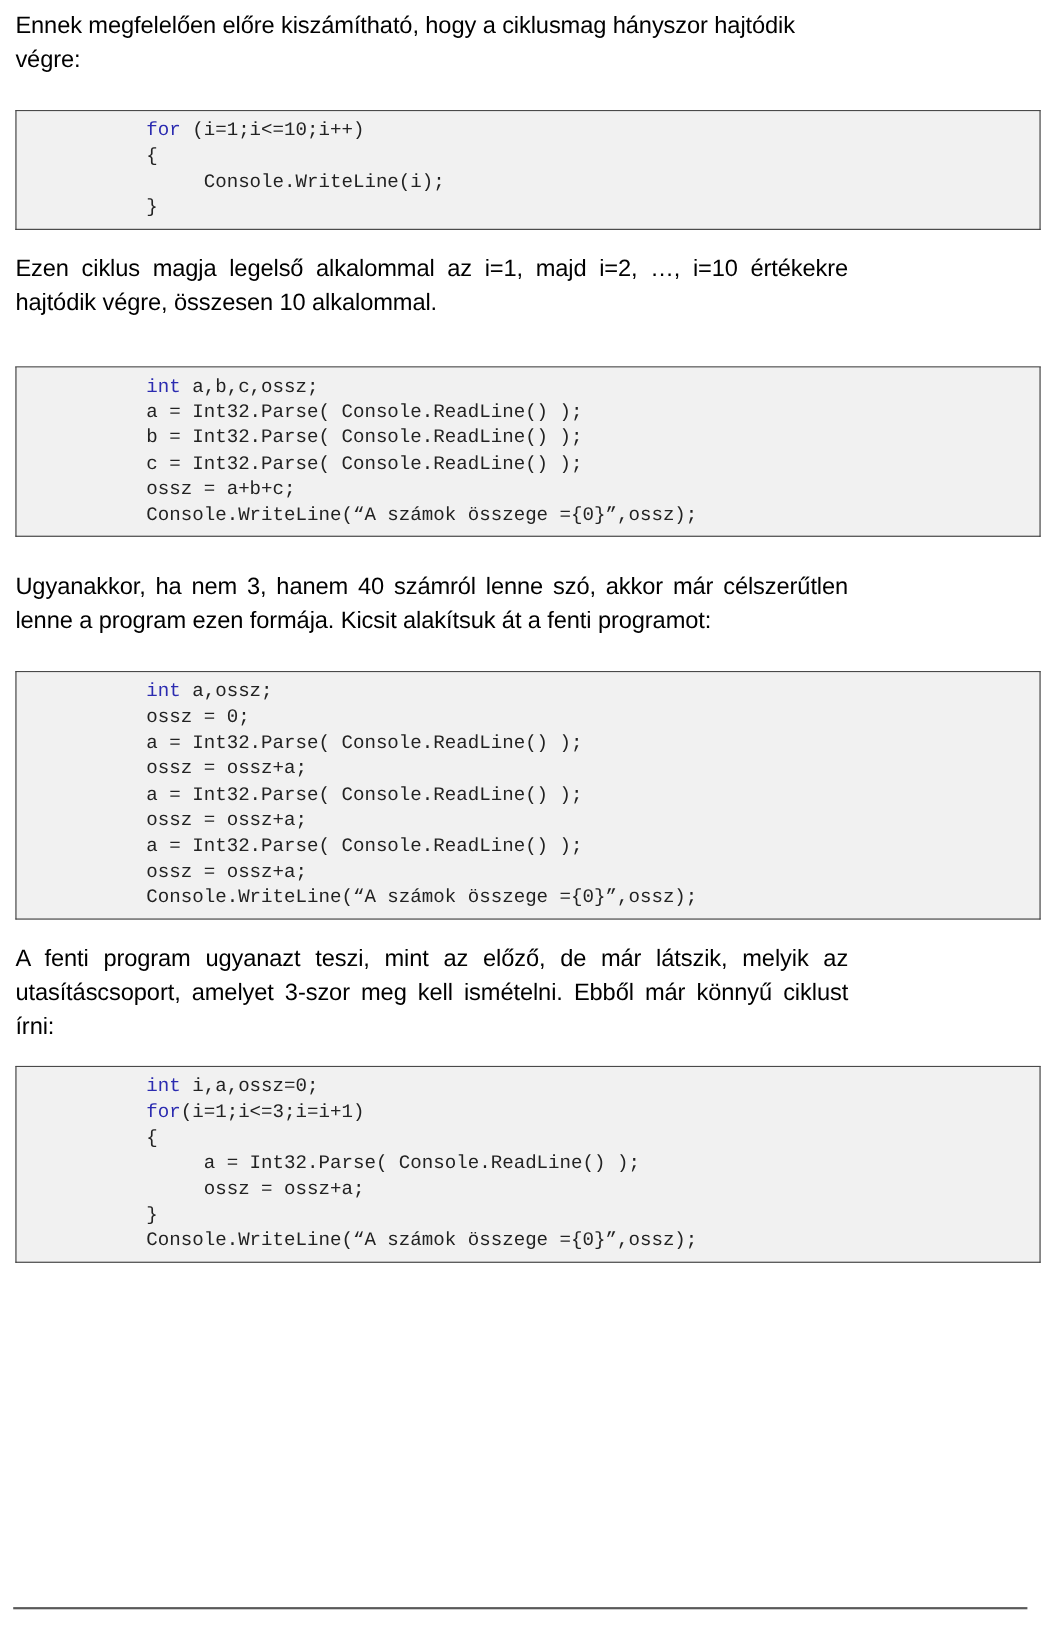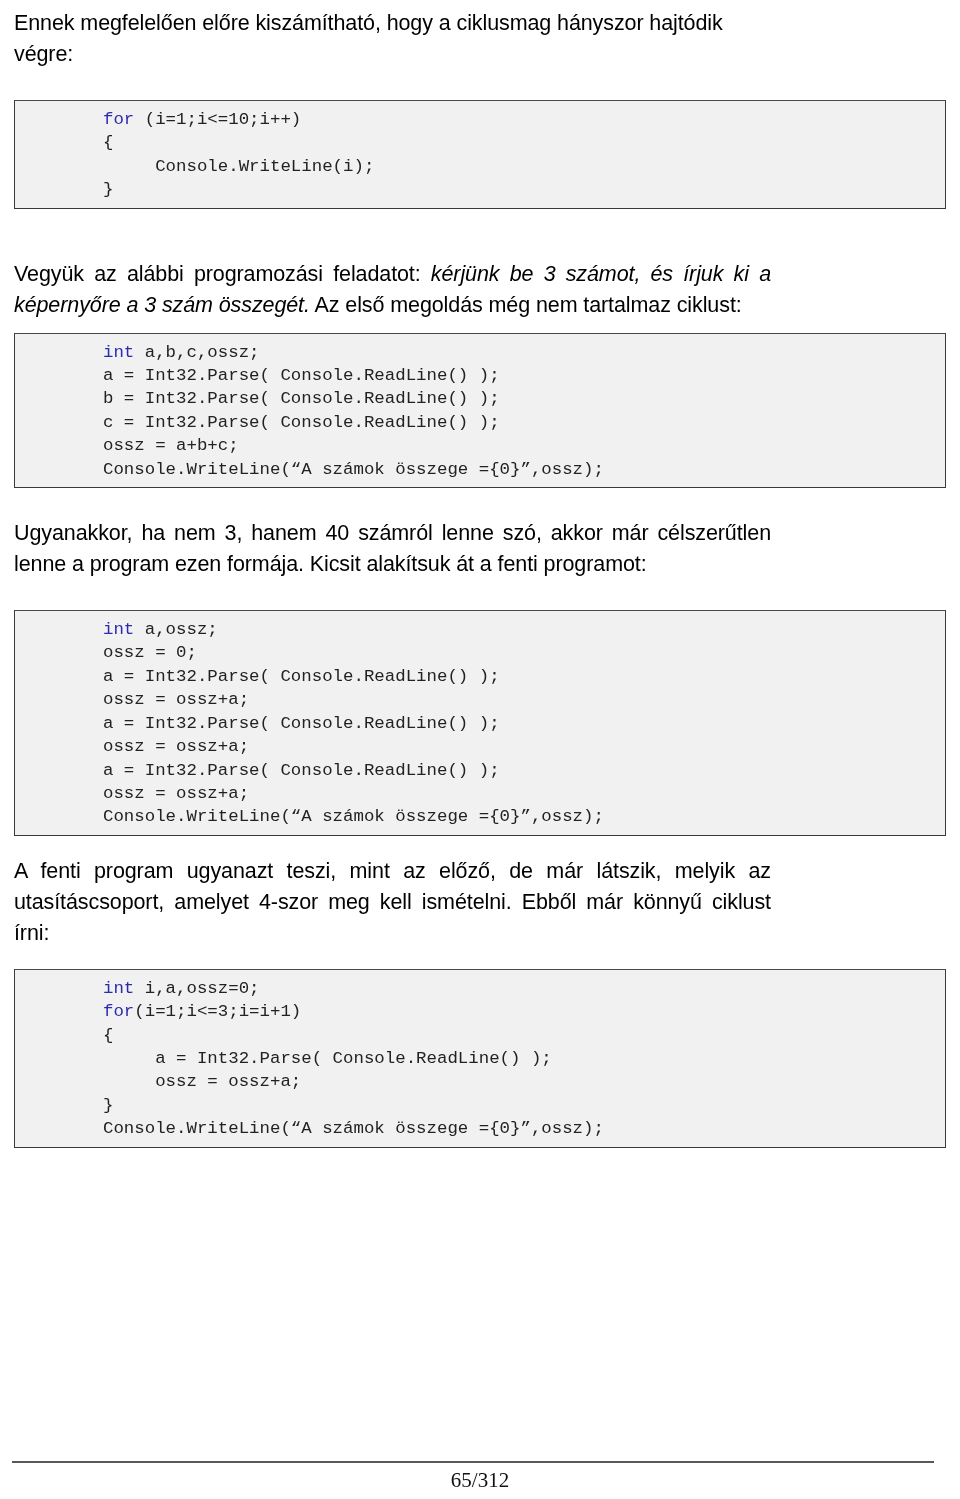--- a/index.html
+++ b/index.html
@@ -57,21 +57,21 @@
     box-sizing: border-box;
     margin: 0;
     width: 932px;
     padding: 7px 0 6px 0;
   }
   pre.code {
     font-family: "Liberation Mono", "DejaVu Sans Mono", monospace;
     font-size: 17.4px;
     line-height: 23.4px;
     margin: 0;
-    padding: 0 0 0 88px;
+    padding: 0 0 0 118px;
     color: #222222;
     white-space: pre;
     letter-spacing: 0px;
   }
   pre.code .kw {
     color: #2b2bb0;
   }
 
   
   .footer {
@@ -115,24 +115,24 @@
 
     <div class="codebox">
       <pre class="code"><span class="kw">for</span> (i=1;i&lt;=10;i++)
 {
      Console.WriteLine(i);
 }</pre>
     </div>
 
     <div class="gap-md"></div>
 
+    <p class="para">Ezen ciklus magja legelső alkalommal az i=1, majd i=2, …, i=10 értékekre hajtódik végre, összesen 10 alkalommal.</p>
 
     <div class="gap-lg"></div>
 
-    <p class="para"><span>Vegyük az alábbi programozási feladatot: </span><em>kérjünk be 3 számot, és írjuk ki a képernyőre a 3 szám összegét.</em><span> Az első megoldás még nem tartalmaz ciklust:</span></p>
 
     <div class="gap-sm"></div>
 
     <div class="codebox">
       <pre class="code"><span class="kw">int</span> a,b,c,ossz;
 a = Int32.Parse( Console.ReadLine() );
 b = Int32.Parse( Console.ReadLine() );
 c = Int32.Parse( Console.ReadLine() );
 ossz = a+b+c;
 Console.WriteLine(“A számok összege ={0}”,ossz);</pre>
@@ -151,36 +151,35 @@
 ossz = ossz+a;
 a = Int32.Parse( Console.ReadLine() );
 ossz = ossz+a;
 a = Int32.Parse( Console.ReadLine() );
 ossz = ossz+a;
 Console.WriteLine(“A számok összege ={0}”,ossz);</pre>
     </div>
 
     <div class="gap-md"></div>
 
-    <p class="para">A fenti program ugyanazt teszi, mint az előző, de már látszik, melyik az utasításcsoport, amelyet 4-szor meg kell ismételni. Ebből már könnyű ciklust írni:</p>
+    <p class="para">A fenti program ugyanazt teszi, mint az előző, de már látszik, melyik az utasításcsoport, amelyet 3-szor meg kell ismételni. Ebből már könnyű ciklust írni:</p>
 
     <div class="gap-md"></div>
 
     <div class="codebox">
       <pre class="code"><span class="kw">int</span> i,a,ossz=0;
 <span class="kw">for</span>(i=1;i&lt;=3;i=i+1)
 {
      a = Int32.Parse( Console.ReadLine() );
      ossz = ossz+a;
 }
 Console.WriteLine(“A számok összege ={0}”,ossz);</pre>
     </div>
 
     <div class="gap-md"></div>
 
 
   </div>
 
   <div class="footer">
     <div class="footer-rule"></div>
-    <div class="footer-pageno">65/312</div>
   </div>
 </div>
 
 </body></html>

